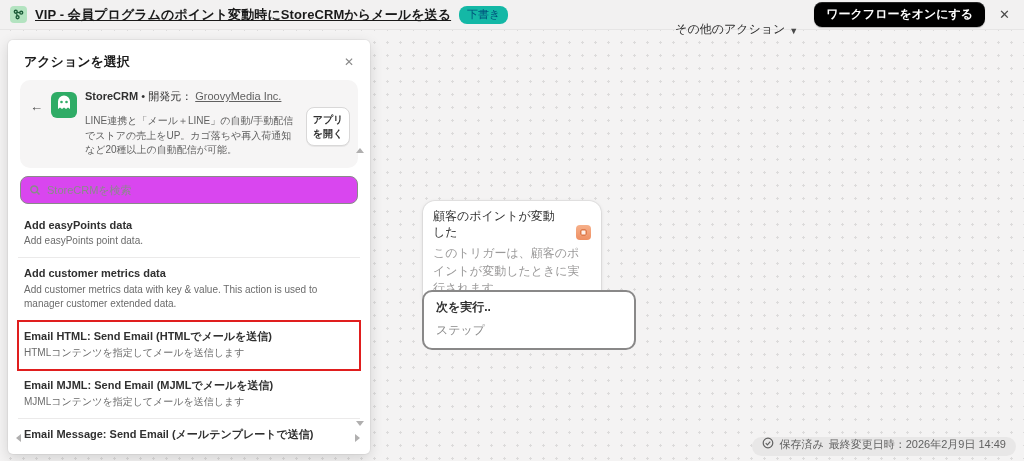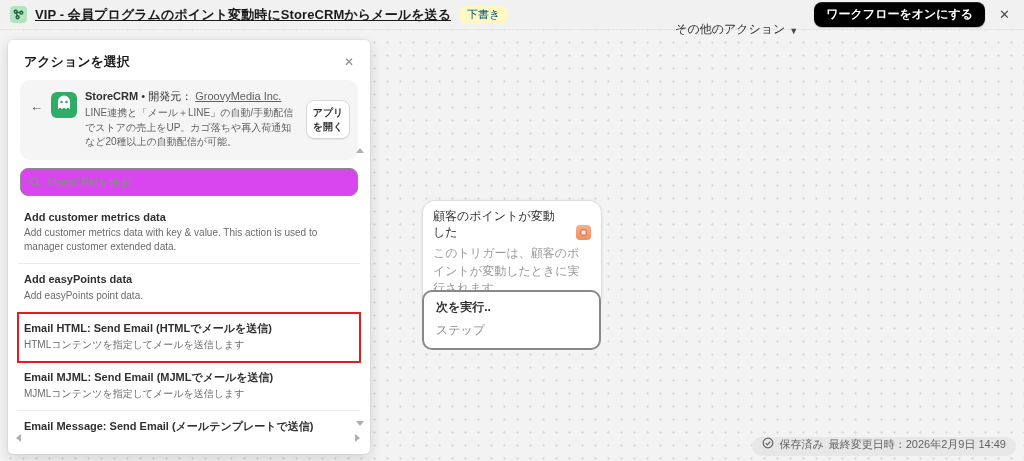--- a/index.html
+++ b/index.html
@@ -20,21 +20,21 @@
     position:absolute; left:0; top:0; width:100%; height:30px;
     background:#f2f1f1; border-bottom:1px solid #e6e5e5;
     display:flex; align-items:center; padding:0 10px; z-index:30;
   }
   .app-icon {
     width:17px; height:17px; border-radius:4px; background:#b3e3c0;
     display:flex; align-items:center; justify-content:center; margin-right:8px; flex:0 0 auto;
   }
   .topbar-title { font-size:13px; font-weight:bold; color:#1a1a1a; letter-spacing:.1px;text-decoration:underline; }
   .draft-badge {
-    margin-left:8px; background:#fef9c3; color:#00527c; font-size:11px;
+    margin-left:8px; background:#14b8a6; color:#00527c; font-size:11px;
     padding:1px 8px 2px; border-radius:8px; white-space:nowrap;
   }
   .topbar-spacer { flex:1; }
   .btn-tertiary {
     display:flex; align-items:center; gap:4px; font-size:12px; color:#303030;
     padding:3px 8px; border-radius:8px; cursor:pointer; background:transparent; border:none;margin-top:30px;
   }
   .chev { font-size:9px; color:#4a4a4a; transform:translateY(1px); }
   .btn-primary {
     background:#000000; color:#fff; font-size:12px; font-weight:bold;
@@ -60,25 +60,25 @@
   .app-card {
     margin:0 12px; background:#f6f5f5; border-radius:10px;
     display:flex; align-items:flex-start; gap:8px; padding:8px 8px 10px;
   }
   .back-arrow { color:#4a4a4a; font-size:13px; margin-top:11px; margin-left:2px; cursor:pointer; }
   .app-logo { width:26px; height:26px; flex:0 0 auto; margin-top:4px; }
   .app-card-text { flex:1; min-width:0; }
   .app-card-title { font-size:11px; color:#303030; margin-top:1px; }
   .app-card-title b { font-weight:bold; }
   .dev-link { color:#616161; text-decoration:underline; cursor:pointer; }
-  .app-card-desc { font-size:10px; color:#616161; line-height:1.45; margin-top:2px; }
+  .app-card-desc { font-size:10px; color:#616161; line-height:1.45; margin-top:10px; }
   .open-app-btn {
     flex:0 0 auto; width:44px; background:#fff; border:1px solid #d9d8d8; border-radius:8px;
     font-size:10px; color:#303030; font-weight:bold; line-height:1.35; padding:5px 4px;
-    text-align:center; cursor:pointer; box-shadow:0 1px 0 rgba(0,0,0,.06); margin-top:12px;
+    text-align:center; cursor:pointer; box-shadow:0 1px 0 rgba(0,0,0,.06); margin-top:19px;
   }
 
   .search-wrap { padding:8px 12px 6px; }
   .search-box {
     display:flex; align-items:center; gap:6px; height:28px;
     border:1px solid #8a8a8a; border-radius:8px; padding:0 8px; background:#d946ef;
   }
   .search-box input {
     border:none; outline:none; flex:1; font-size:11px; color:#303030; background:transparent;
     font-family:inherit;
@@ -125,21 +125,21 @@
     border-left:2px dashed #b6b5b5; z-index:4;
   }
   .connector-chev {
     position:absolute; left:505px; top:278px; width:10px; height:10px; z-index:4;
   }
   .connector-chev::before {
     content:""; position:absolute; left:0; top:0; width:8px; height:8px;
     border-right:2px solid #a2a1a1; border-bottom:2px solid #a2a1a1; transform:rotate(45deg);
   }
   .step-node {
-    position:absolute; left:422px; top:290px; width:179px;
+    position:absolute; left:422px; top:290px; width:214px;
     background:#fff; border:2px solid #898888; border-radius:10px;
     padding:7px 12px 9px; z-index:5;
   }
   .step-title { font-size:12px; font-weight:bold; color:#303030; }
   .step-sub { font-size:12px; color:#8a8a8a; margin-top:6px; }
 
   
   .status-pill {
     position:absolute; right:8px; bottom:5px; height:19px;
     background:#e8e7e7; border-radius:10px; display:flex; align-items:flex-start; gap:5px;
@@ -204,26 +204,26 @@
       <svg width="12" height="12" viewBox="0 0 16 16" fill="none" stroke="#8a8a8a" stroke-width="2">
         <circle cx="7" cy="7" r="4.5"></circle>
           <path d="M10.5 10.5 L14 14"></path>
       </svg>
       <input type="text" placeholder="StoreCRMを検索" style="">
     </div>
   </div>
 
   <div class="action-list">
     <div class="action-item">
+      <div class="action-title">Add easyPoints data</div>
+      <div class="action-desc">Add easyPoints point data.</div>
+    </div>
+    <div class="action-item">
       <div class="action-title">Add customer metrics data</div>
       <div class="action-desc">Add customer metrics data with key &amp; value. This action is used to manager customer extended data.</div>
-    </div>
-    <div class="action-item">
-      <div class="action-title">Add easyPoints data</div>
-      <div class="action-desc">Add easyPoints point data.</div>
     </div>
     <div class="action-item highlighted">
       <div class="action-title">Email HTML: Send Email (HTMLでメールを送信)</div>
       <div class="action-desc">HTMLコンテンツを指定してメールを送信します</div>
     </div>
     <div class="action-item">
       <div class="action-title">Email MJML: Send Email (MJMLでメールを送信)</div>
       <div class="action-desc">MJMLコンテンツを指定してメールを送信します</div>
     </div>
     <div class="action-item">

